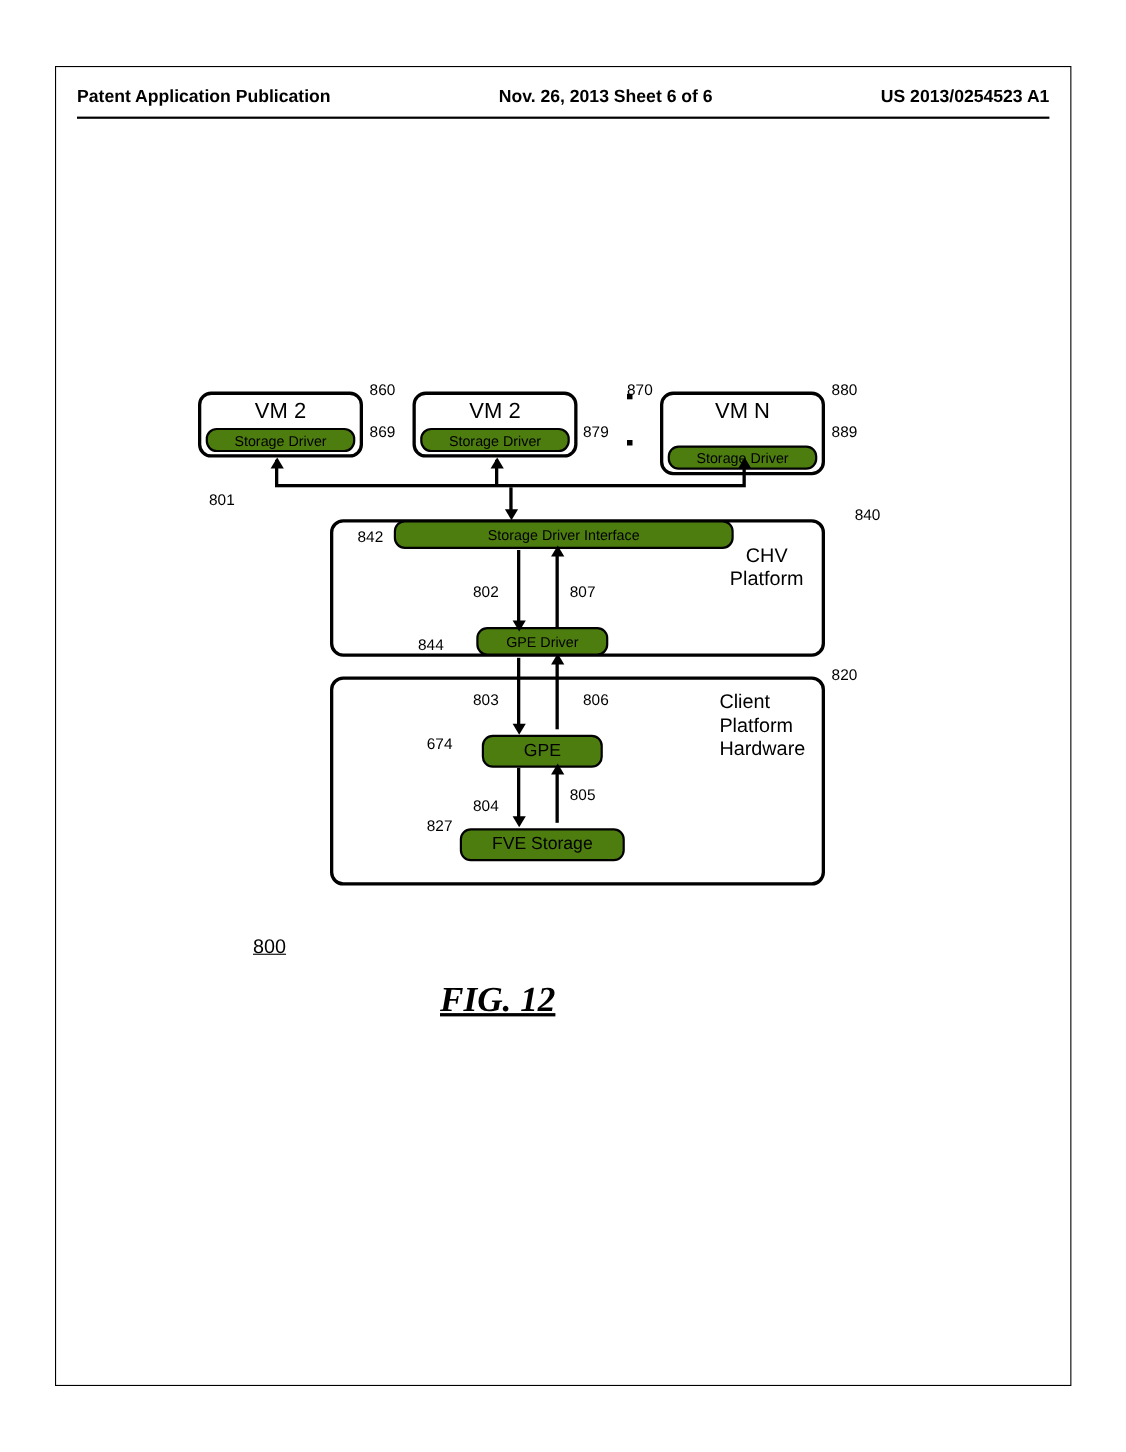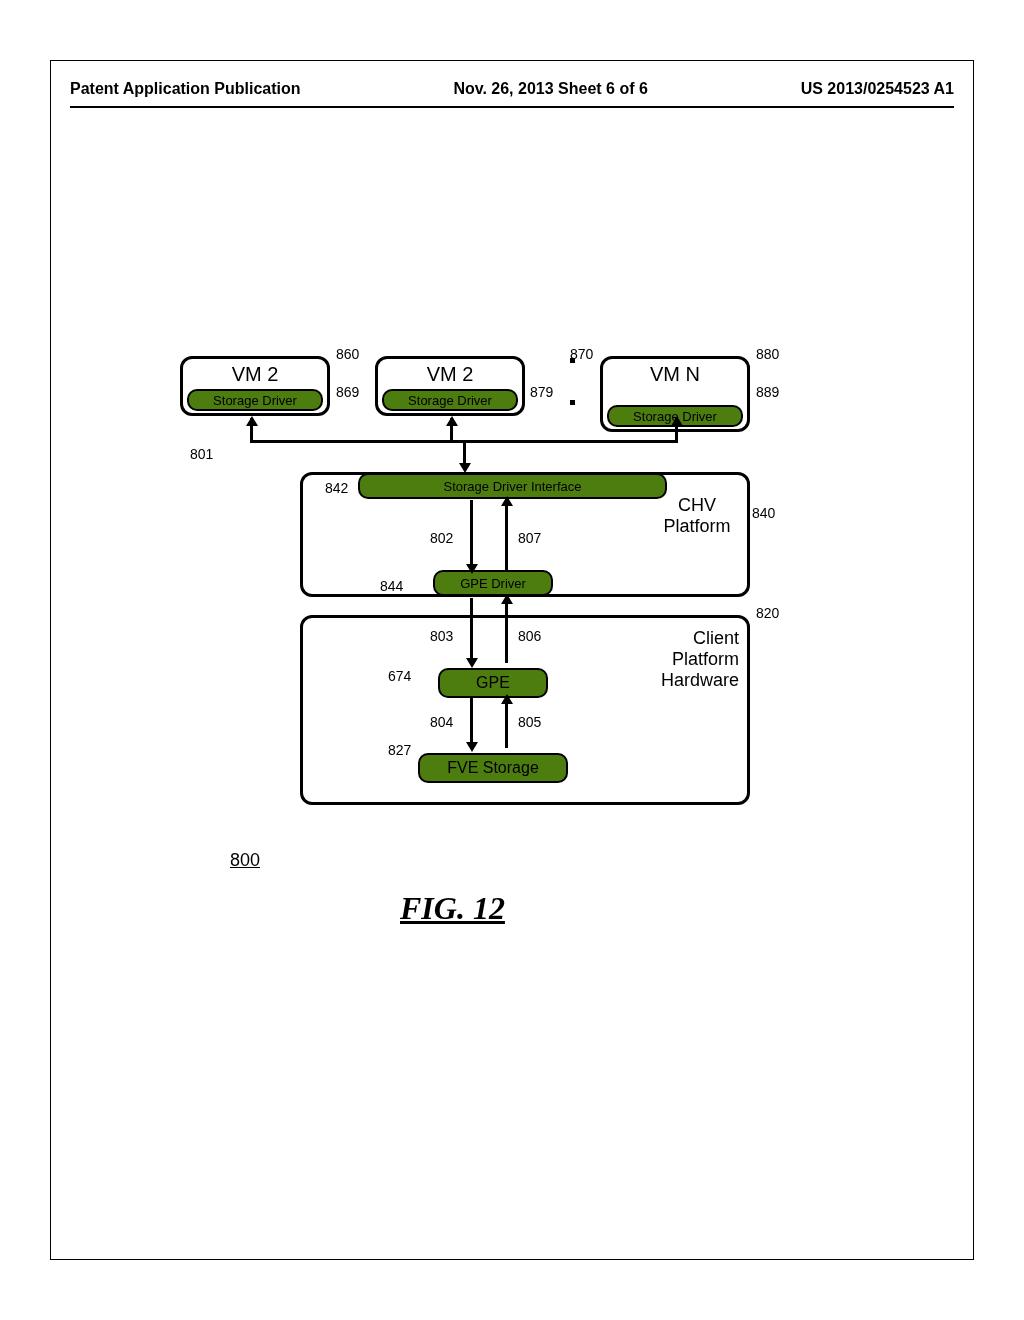--- a/index.html
+++ b/index.html
@@ -152,50 +152,50 @@
   <div class="arrow-line" style="left:293px; top:103px; width:3px; height:25px;"></div>
   <div class="arrow-head-down" style="left:288.5px; top:123px;"></div>
 
   <div class="label" style="left:20px; top:106px;">801</div>
 
   <div class="box" style="left:130px; top:132px; width:450px; height:125px;">
     <div style="position:absolute; right:10px; top:20px; font-size:18px; text-align:center; width:80px;">CHV Platform</div>
     <div class="inner-box" style="left:55px; top:-2px; width:309px; height:26px;">Storage Driver Interface</div>
     <div class="inner-box" style="left:130px; bottom:-2px; width:120px; height:26px;">GPE Driver</div>
   </div>
-  <div class="label" style="left:582px; top:120px;margin-top:45px;">840</div>
+  <div class="label" style="left:607px; top:120px;">840</div>
   <div class="label" style="left:155px; top:140px;">842</div>
   <div class="label" style="left:210px; top:238px;">844</div>
 
   <div class="arrow-line" style="left:300px; top:160px; width:3px; height:70px;"></div>
   <div class="arrow-head-down" style="left:295.5px; top:224px;"></div>
   <div class="arrow-line" style="left:335px; top:160px; width:3px; height:70px;"></div>
   <div class="arrow-head-up" style="left:330.5px; top:156px;"></div>
   <div class="label" style="left:260px; top:190px;">802</div>
   <div class="label" style="left:348px; top:190px;">807</div>
 
   <div class="box" style="left:130px; top:275px; width:450px; height:190px;">
-    <div style="position:absolute; right:8px; top:10px; font-size:18px; text-align:right; width:85px;">Client Platform Hardware</div>
+    <div style="position:absolute; right:8px; top:10px; font-size:18px; text-align:left; width:85px;">Client Platform Hardware</div>
     <div class="inner-box" style="left:135px; top:50px; width:110px; height:30px; font-size:16px;">GPE</div>
     <div class="inner-box" style="left:115px; top:135px; width:150px; height:30px; font-size:16px;">FVE Storage</div>
   </div>
   <div class="label" style="left:586px; top:265px;">820</div>
   <div class="label" style="left:218px; top:328px;">674</div>
   <div class="label" style="left:218px; top:402px;">827</div>
 
   <div class="arrow-line" style="left:300px; top:258px; width:3px; height:65px;"></div>
   <div class="arrow-head-down" style="left:295.5px; top:318px;"></div>
   <div class="arrow-line" style="left:335px; top:258px; width:3px; height:65px;"></div>
   <div class="arrow-head-up" style="left:330.5px; top:254px;"></div>
   <div class="label" style="left:260px; top:288px;">803</div>
-  <div class="label" style="left:348px; top:288px;text-align:center;">806</div>
+  <div class="label" style="left:360px; top:288px;text-align:center;">806</div>
 
   <div class="arrow-line" style="left:300px; top:358px; width:3px; height:50px;"></div>
   <div class="arrow-head-down" style="left:295.5px; top:402px;"></div>
   <div class="arrow-line" style="left:335px; top:358px; width:3px; height:50px;"></div>
   <div class="arrow-head-up" style="left:330.5px; top:354px;"></div>
-  <div class="label" style="left:260px; top:374px;">804</div>
+  <div class="label" style="left:260px; top:384px;">804</div>
   <div class="label" style="left:348px; top:374px;">805</div>
 
   <div class="fig-number" style="left:60px; top:510px;">800</div>
   <div class="fig-title" style="left:230px; top:550px;">FIG. 12</div>
 
 </div>
 
 </body></html>

